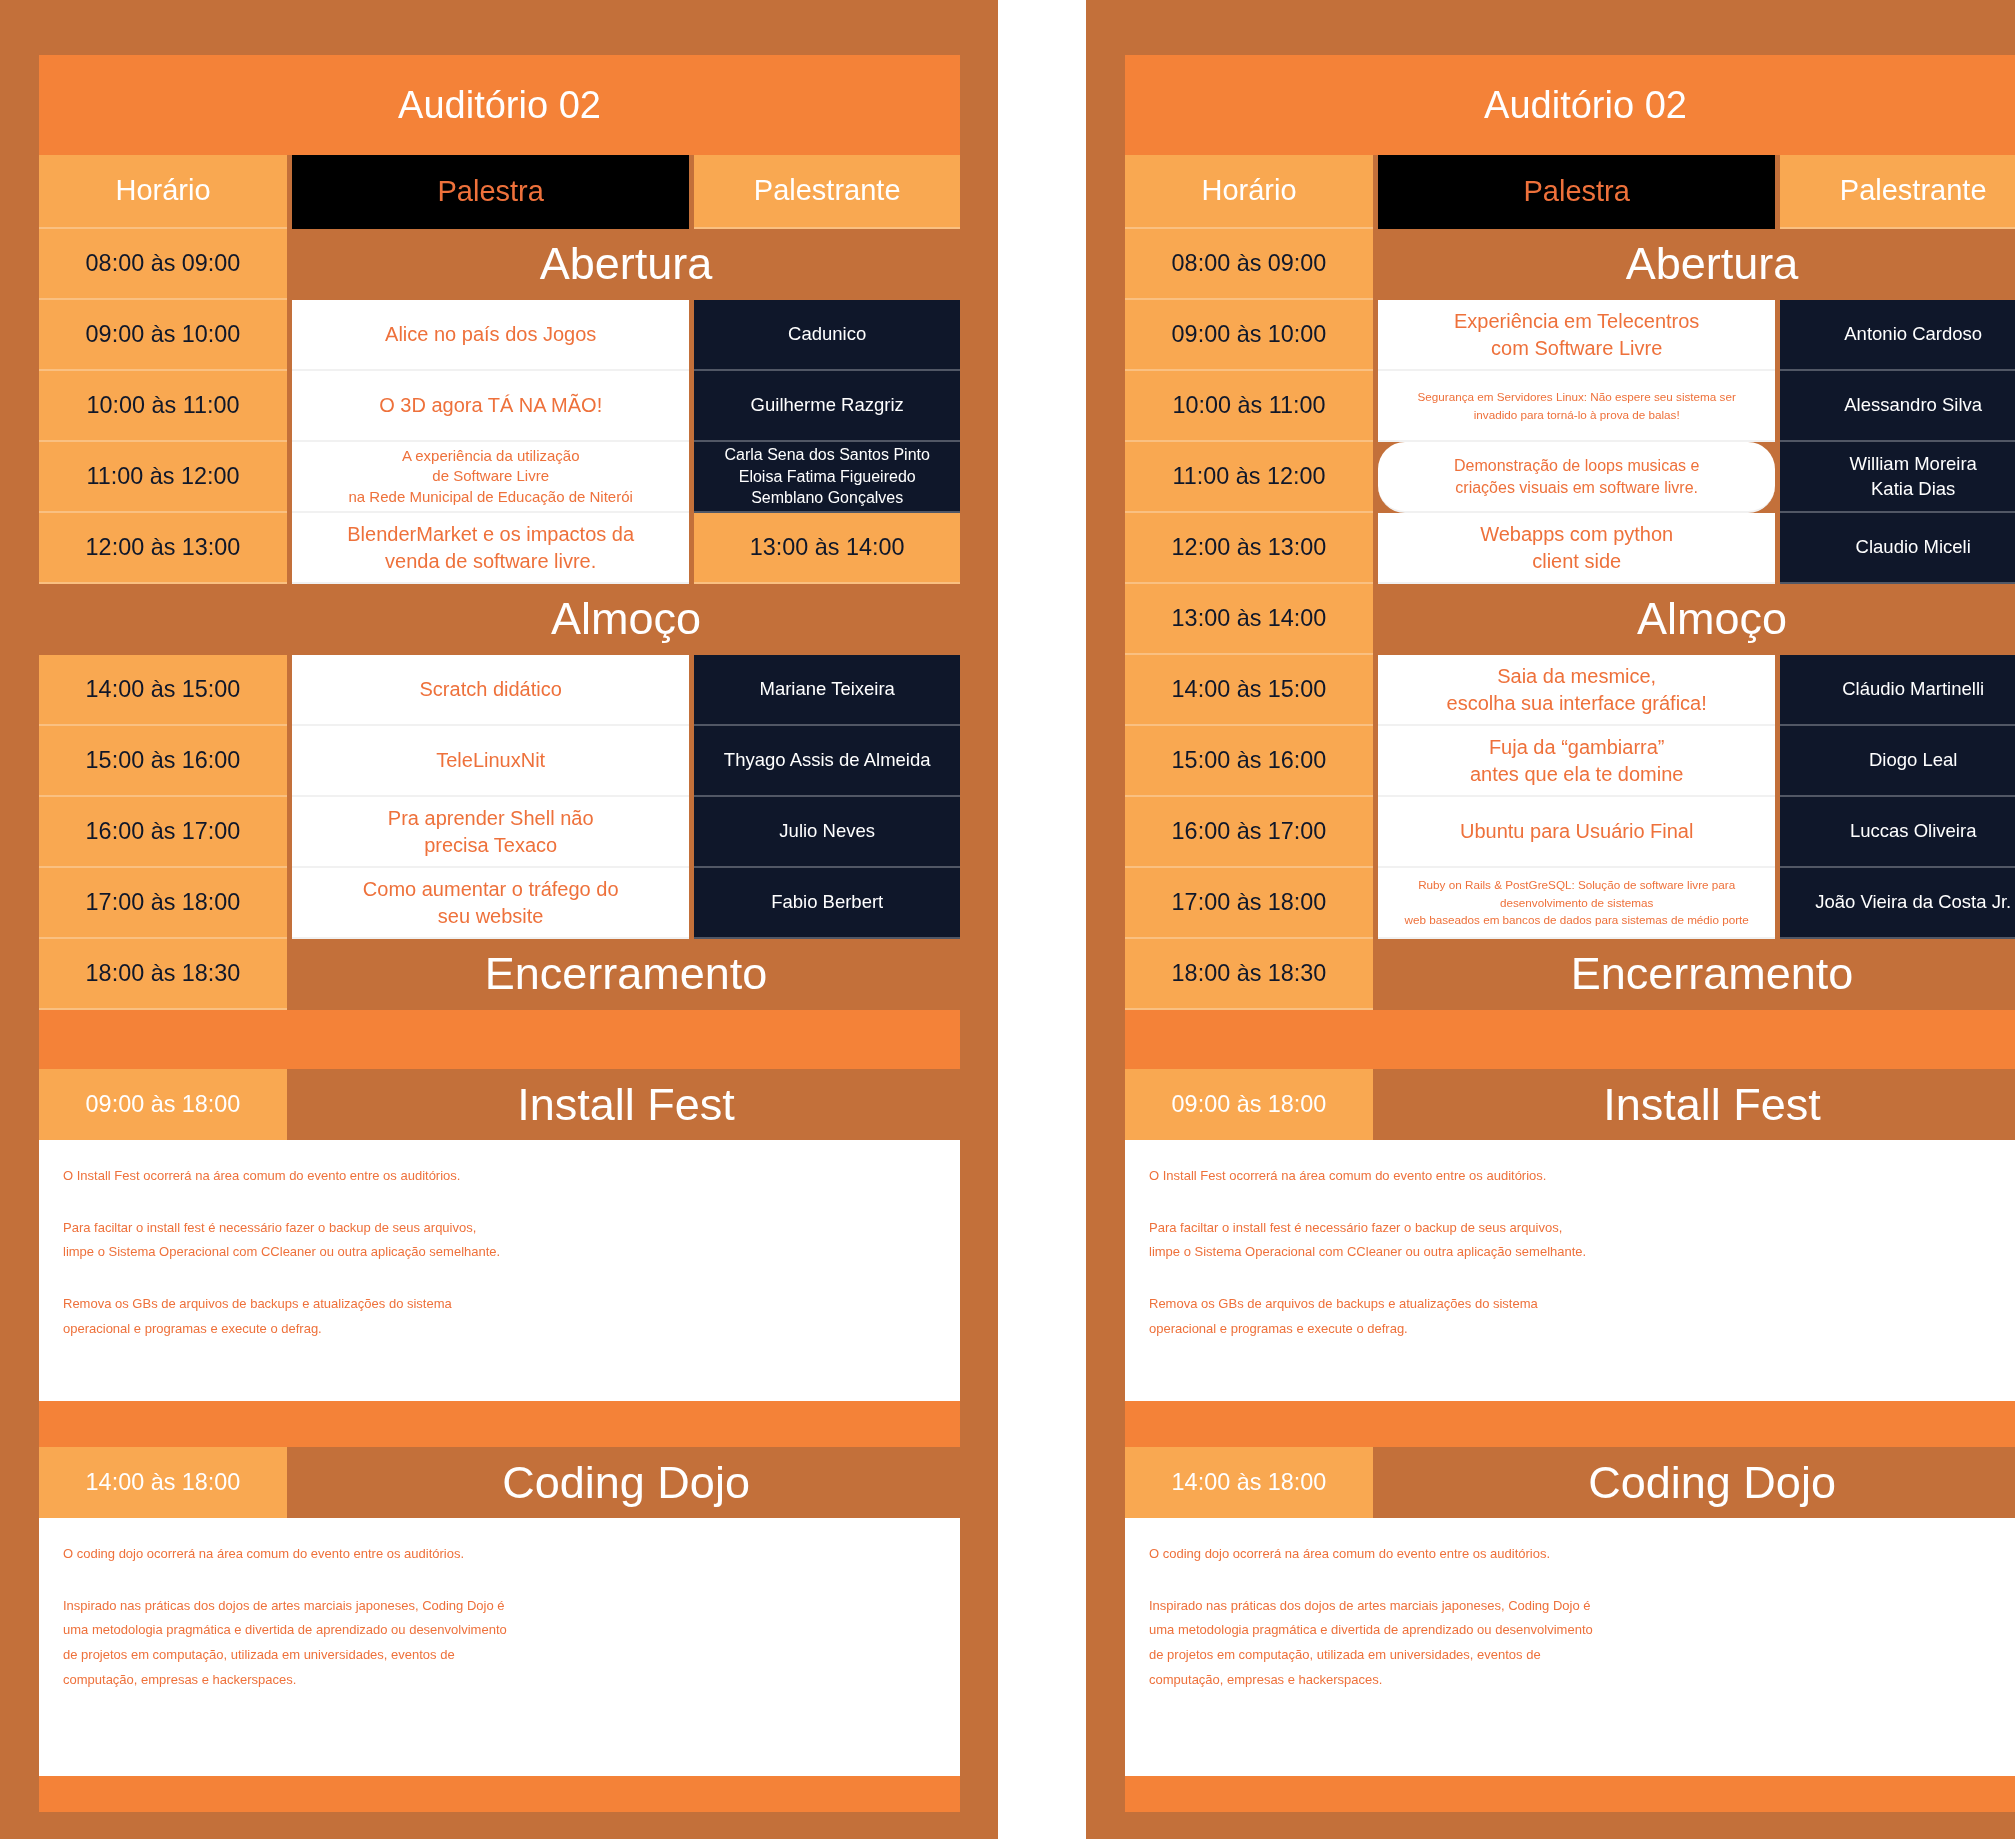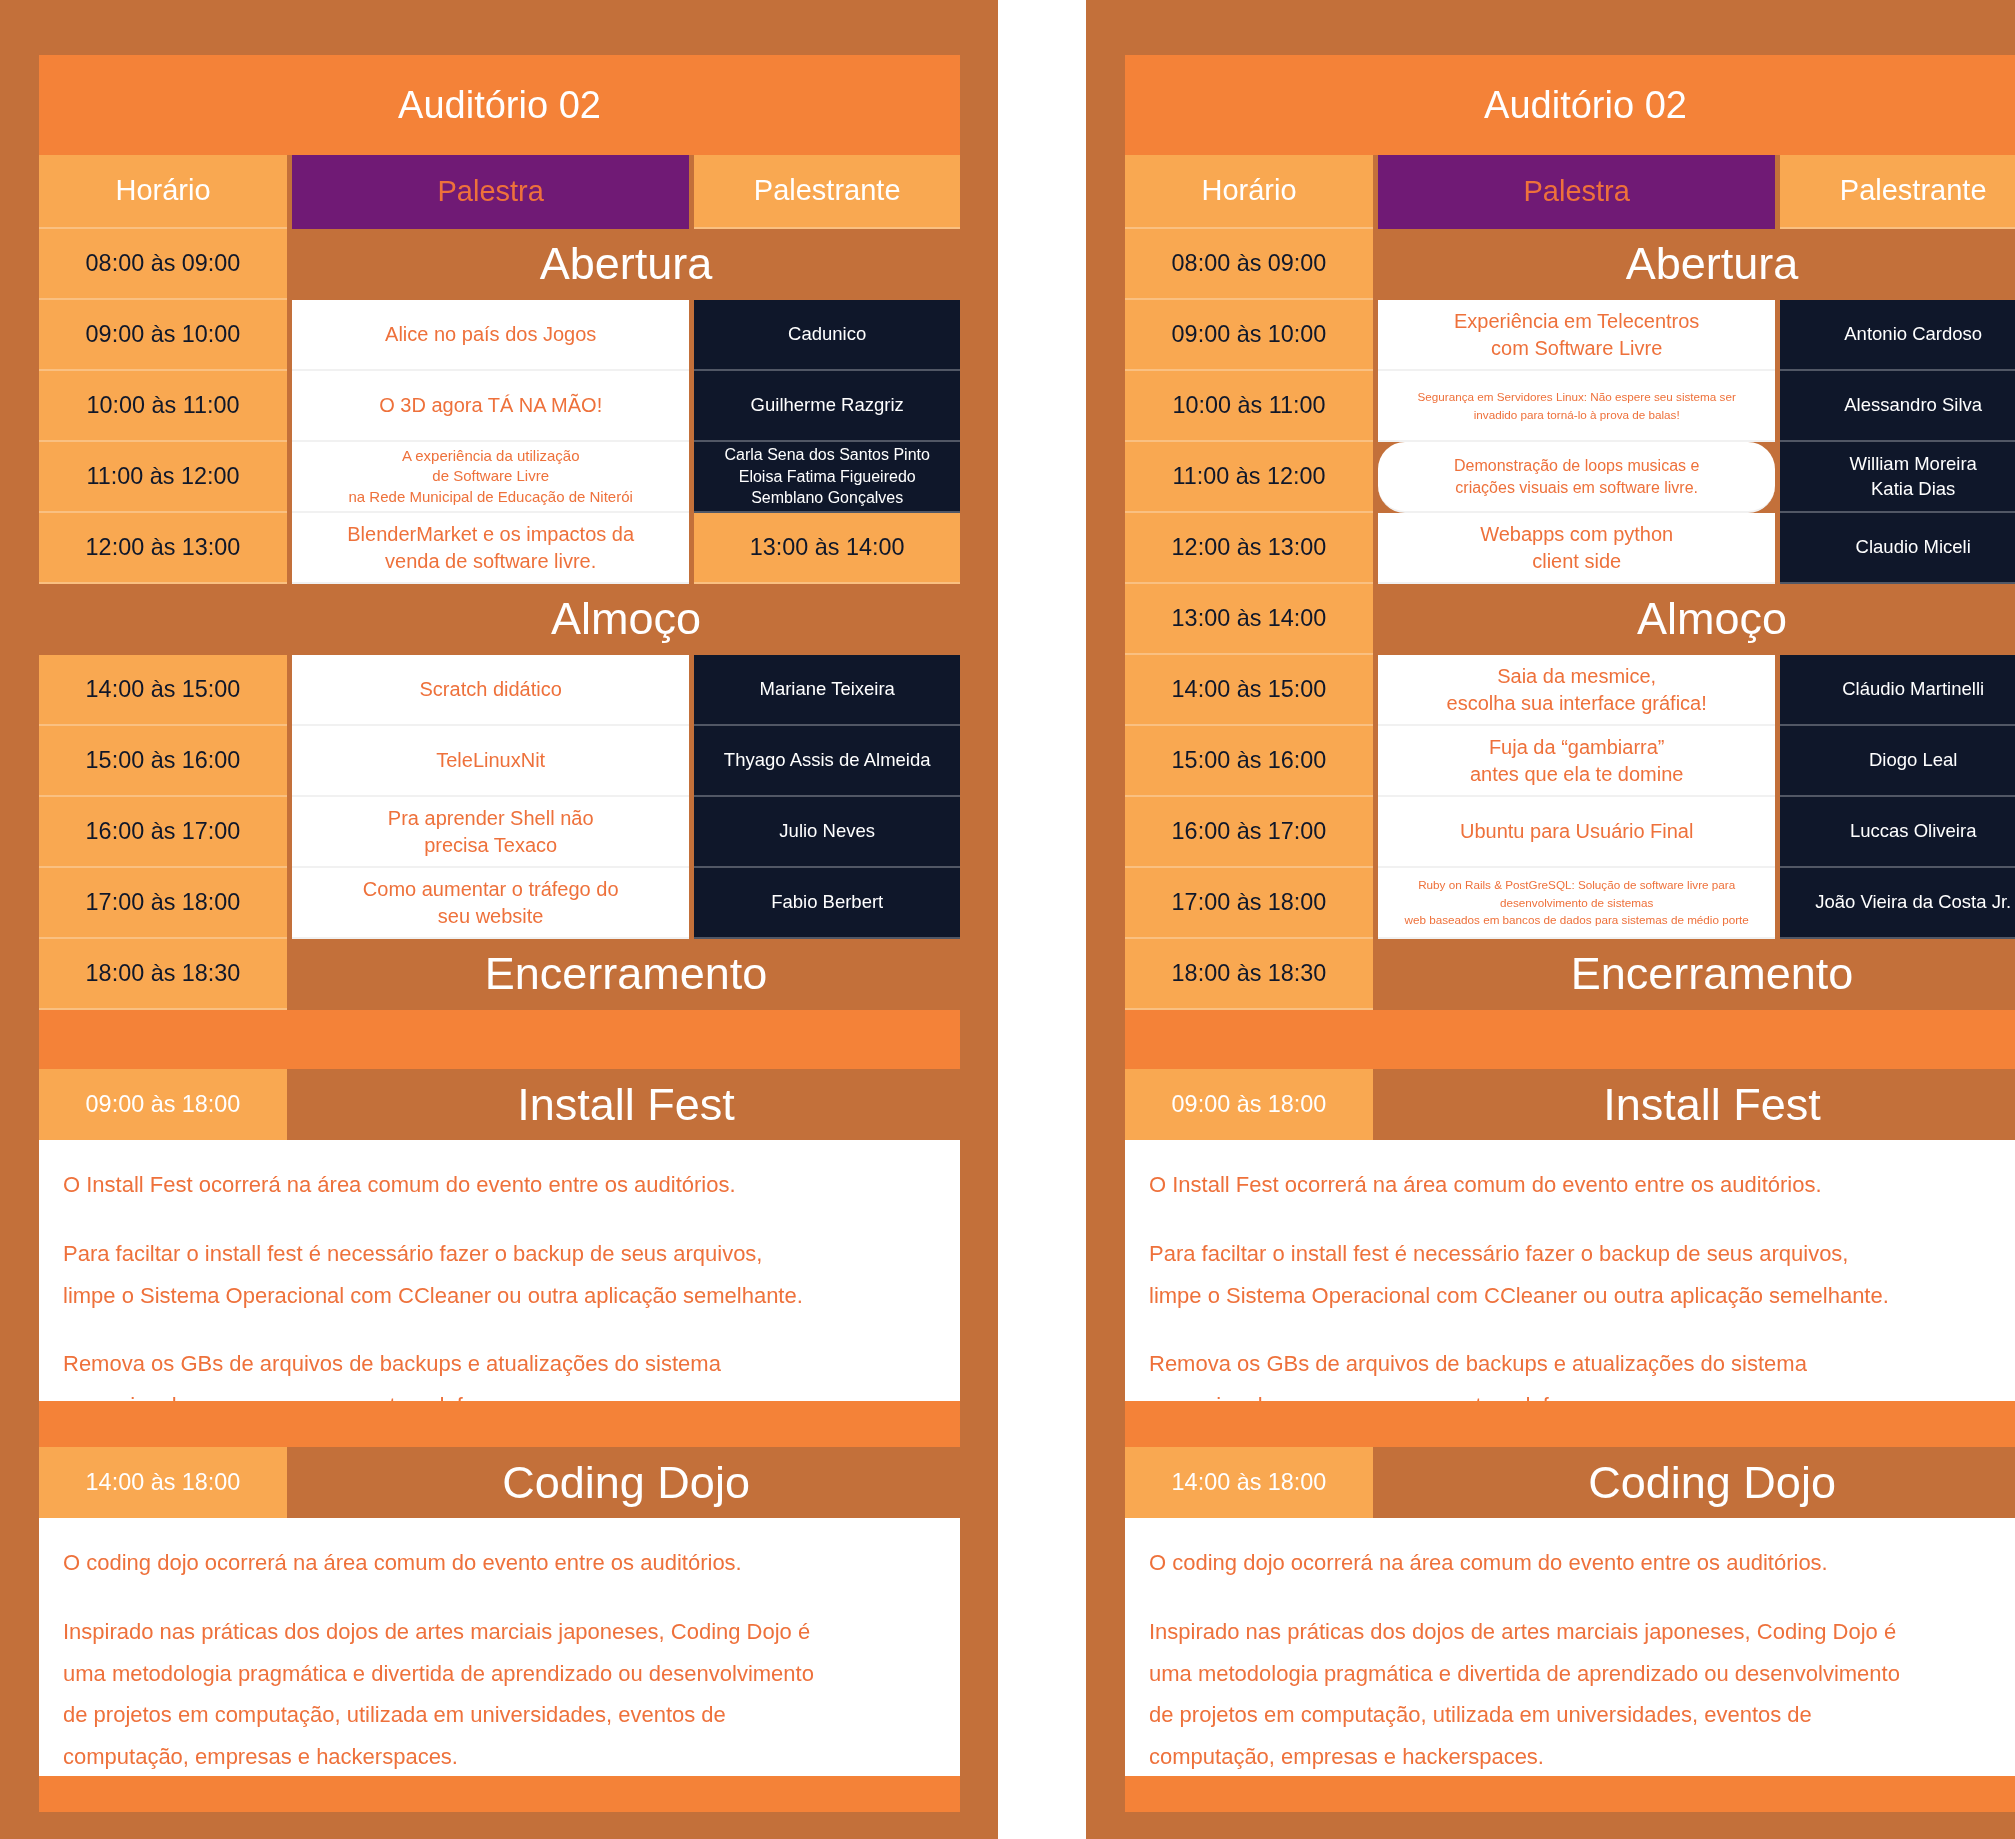--- a/index.html
+++ b/index.html
@@ -7,36 +7,36 @@
   .page{display:flex;width:2085px;height:1840px;gap:88px;}
   .panel{width:998px;height:1840px;background:#c3703a;box-sizing:border-box;
          padding:55px 38px 0 39px;flex:none;}
   .auditorio-band{height:100px;background:#f48238;display:flex;align-items:center;
          justify-content:center;color:#fff;font-size:38px;}
   .sched{display:grid;grid-template-columns:248px 397px 1fr;column-gap:5.2px;
          grid-template-rows:74px repeat(11,71px);}
   .cell{display:flex;align-items:center;justify-content:center;text-align:center;
         box-sizing:border-box;white-space:pre-line;line-height:1.35;}
   .h-time,.h-speaker{background:#f9a851;color:#fff;font-size:29px;border-bottom:2.4px solid rgba(255,255,255,.28);}
-  .h-talk{background:#701a75;color:#ee713b;font-size:29px;}
+  .h-talk{background:#000000;color:#ee713b;font-size:29px;}
   .c-time{background:#f9a851;color:#0f172a;font-size:23.4px;border-bottom:2.4px solid rgba(255,255,255,.28);}
   .c-talk{background:#ffffff;color:#ee713b;font-size:20px;border-bottom:2.4px solid #f1f1f1;}
   .c-speaker{background:#0f172a;color:#fff;font-size:18.5px;border-bottom:2.4px solid rgba(255,255,255,.28);}
   .c-span{grid-column:2/4;background:transparent;color:#fff;font-size:45px;}
   .t-sm{font-size:15px;}
   .t-md{font-size:16px;border-radius:27px;}
   .t-xs{font-size:11.7px;line-height:1.5;}
   .sp-sm{font-size:16px;}
   .divider{height:59px;background:#f48238;}
   .divider2{height:46px;background:#f48238;}
   .section-head{display:grid;grid-template-columns:248px 1fr;column-gap:5.2px;height:71px;}
   .sh-time{background:#f9a851;color:#fff;font-size:23.4px;display:flex;align-items:center;justify-content:center;}
   .sh-label{display:flex;align-items:center;justify-content:center;color:#fff;font-size:45px;}
   .textbox{background:#ffffff;color:#ee713b;box-sizing:border-box;padding:24px 24px 0 24px;
-           font-size:22px;line-height:1.9;text-align:left;overflow:hidden;}
+           font-size:13px;line-height:1.9;text-align:left;overflow:hidden;}
   .tb1{height:261px;}
   .tb2{height:258px;}
   .textbox p{margin:0 0 27px 0;white-space:pre-line;}
   .footer-band{height:36px;background:#f48238;}
 </style>
 </head>
 <body>
 
 <div class="page">
 

